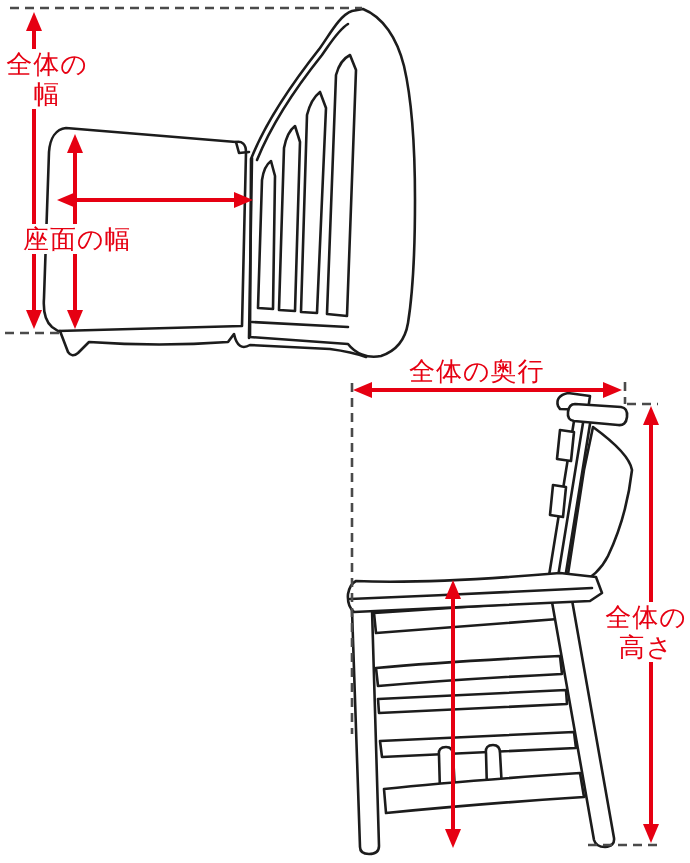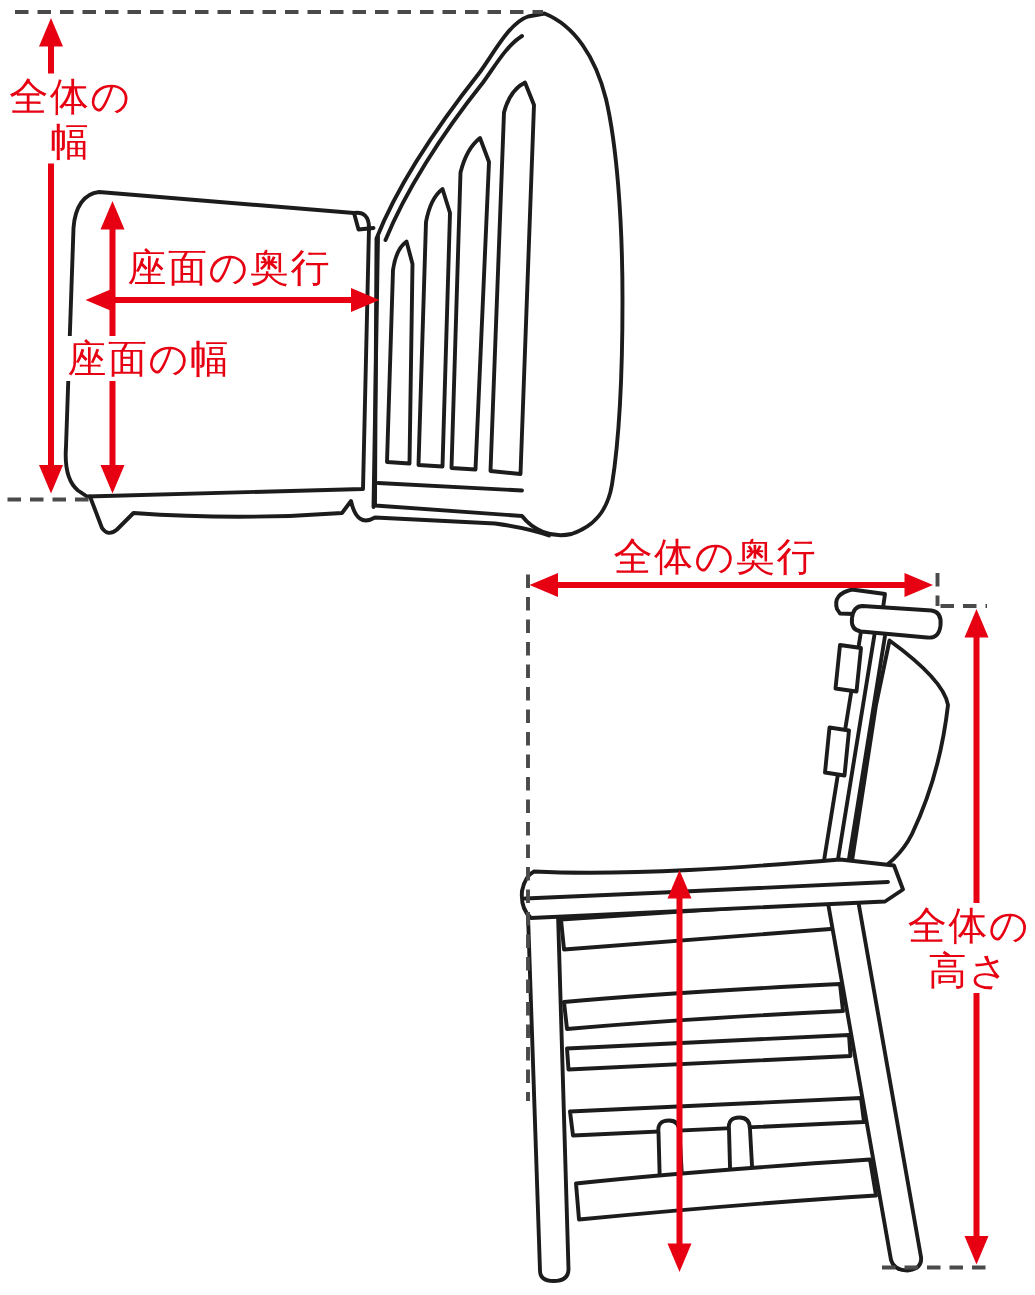--- a/index.html
+++ b/index.html
@@ -140,23 +140,22 @@
         <polygon class="dim-head" points="453,848 445,829 461,829"></polygon>
       </g>
     </g>
   </svg>
 
   <div class="dim-label two-line" style="left:2px;top:49px;width:88px;">
     <div>全体の</div>
     <div>幅</div>
   </div>
 
-  <div class="dim-label" style="left:84px;top:163px;">座面の奥行</div>
 
-  <div class="dim-label" style="left:44px;top:224px;">座面の幅</div>
+  <div class="dim-label" style="left:22px;top:224px;">座面の幅</div>
 
   <div class="dim-label" style="left:408px;top:356px;text-align:right;">全体の奥行</div>
 
   <div class="dim-label two-line" style="left:601px;top:602px;width:88px;">
     <div>全体の</div>
     <div>高さ</div>
   </div>
 
 </div>
 

